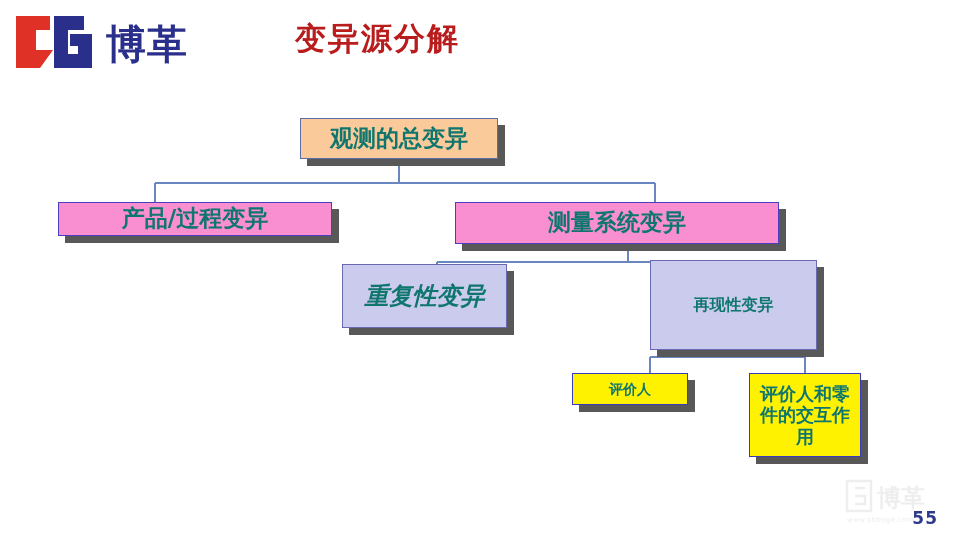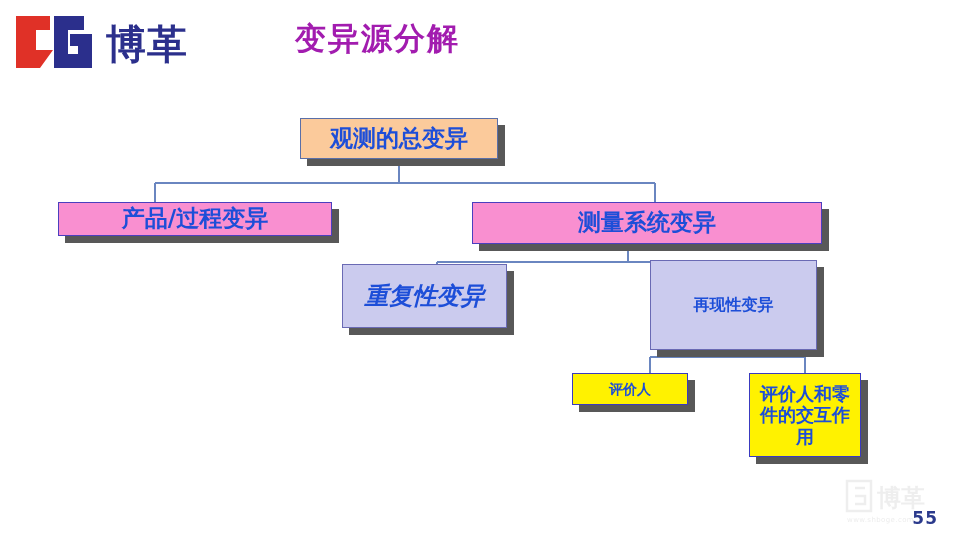--- a/index.html
+++ b/index.html
@@ -27,21 +27,21 @@
     height: 60px;
   }
   #logo svg { display: block; }
 
   #page-title {
     position: absolute;
     left: 295px;
     top: 18px;
     font-size: 31px;
     font-weight: bold;
-    color: #a21caf;
+    color: #b91c1c;
     letter-spacing: 2px;
     white-space: nowrap;
     font-family: "DejaVu Sans", "Liberation Sans", sans-serif;
   }
 
   
   #connectors {
     position: absolute;
     left: 0; top: 0;
     width: 960px; height: 540px;
@@ -50,21 +50,21 @@
 
   
   .node {
     position: absolute;
     box-sizing: border-box;
     display: flex;
     align-items: center;
     justify-content: center;
     text-align: center;
     font-weight: bold;
-    color: #1d4ed8;
+    color: #0f766e;
     z-index: 3;
     border-radius: 14px;
   }
   .node .shadow {
     position: absolute;
     left: 7px;
     top: 7px;
     right: -7px;
     bottom: -7px;
     background: #585858;
@@ -95,23 +95,22 @@
   }
 
   
   #node-product {
     left: 58px; top: 202px;
     width: 274px; height: 34px;
     font-size: 23px;
   }
   #node-msa {
     left: 455px; top: 202px;
-    width: 350px; height: 42px;
+    width: 324px; height: 42px;
     font-size: 23px;
-    margin-left: 17px;
   }
   #node-product .face, #node-msa .face {
     background: #F98FD0;
     border: 1px solid #4B3FBF;
   }
 
   
   #node-repeat {
     left: 342px; top: 264px;
     width: 165px; height: 64px;

